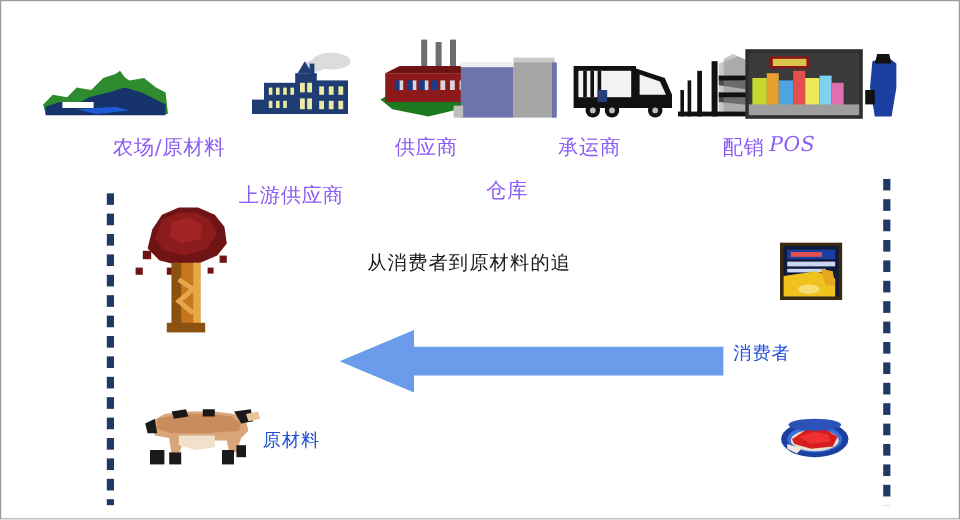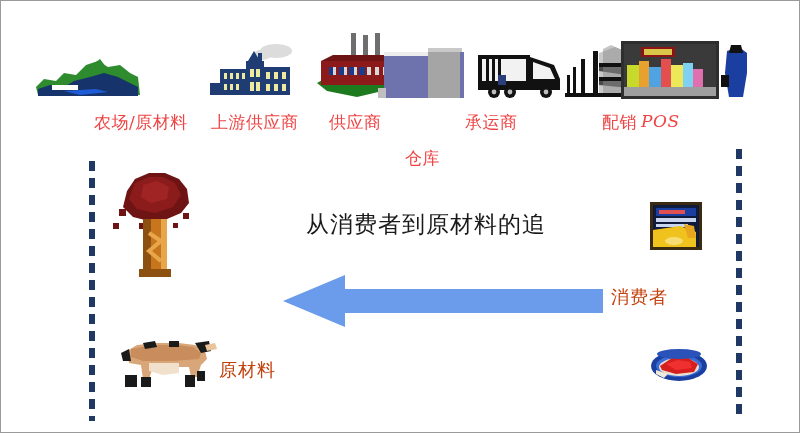--- a/index.html
+++ b/index.html
@@ -19,47 +19,47 @@
   
   .chain-row{
     position:absolute;left:0;top:22px;width:800px;height:80px;
   }
   .chain-node{position:absolute;top:0;height:78px;}
   .chain-icon{position:absolute;bottom:0;left:50%;transform:translateX(-50%);}
 
   .chain-labels{position:absolute;left:0;top:110px;width:800px;height:26px;}
   .chain-label{
     position:absolute;top:0;
-    font-size:17px;color:#ef4444;white-space:nowrap;
+    font-size:17px;color:#8b5cf6;white-space:nowrap;
     font-family:"DejaVu Serif","Liberation Serif",serif;
     letter-spacing:.5px;
   }
 
   
   .vdash{
     position:absolute;width:6px;
     background-image:linear-gradient(#1F3864 0 10px,rgba(0,0,0,0) 10px 17px);
     background-size:6px 17px;
     background-repeat:repeat-y;
   }
 
   
   .headline{
     position:absolute;
-    font-size:23px;color:#1a1a1a;white-space:nowrap;
+    font-size:16px;color:#1a1a1a;white-space:nowrap;
     font-family:"DejaVu Serif","Liberation Serif",serif;
     letter-spacing:1px;
   }
 
   
   .arrow-wrap{position:absolute;}
 
   
   .body-label{
-    position:absolute;font-size:18px;color:#c2410c;white-space:nowrap;
+    position:absolute;font-size:15px;color:#1d4ed8;white-space:nowrap;
     font-family:"DejaVu Serif","Liberation Serif",serif;
     letter-spacing:1px;
   }
 
   
   .pic{position:absolute;}
 </style>
 </head>
 <body>
 
@@ -217,21 +217,21 @@
           <path d="M106 12 L118 8 L126 14 L126 34 L122 58 L108 58 L104 34 Z" fill="#1B3FA0"></path>
           <path d="M110 6 L120 6 L122 14 L108 14 Z" fill="#111111"></path>
           <rect x="100" y="36" width="8" height="12" fill="#111111"></rect>
         </svg>
       </div>
     </div>
   </div>
 
   <div class="chain-labels">
     <span class="chain-label" style="left:93px;">农场/原材料</span>
-    <span class="chain-label" style="left:210px;">上游供应商</span>
+    <span class="chain-label" style="left:198px;margin-top:40px;">上游供应商</span>
     <span class="chain-label" style="left:328px;">供应商</span>
     <span class="chain-label" style="left:404px;margin-top:36px;">仓库</span>
     <span class="chain-label" style="left:464px;">承运商</span>
     <span class="chain-label" style="left:601px;">配销</span>
     <span class="chain-label" style="left:640px;font-style:italic;">POS</span>
   </div>
 
   <div class="vdash" style="left:88px;top:160px;height:260px;"></div>
   <div class="vdash" style="left:735px;top:148px;height:272px;"></div>
 

